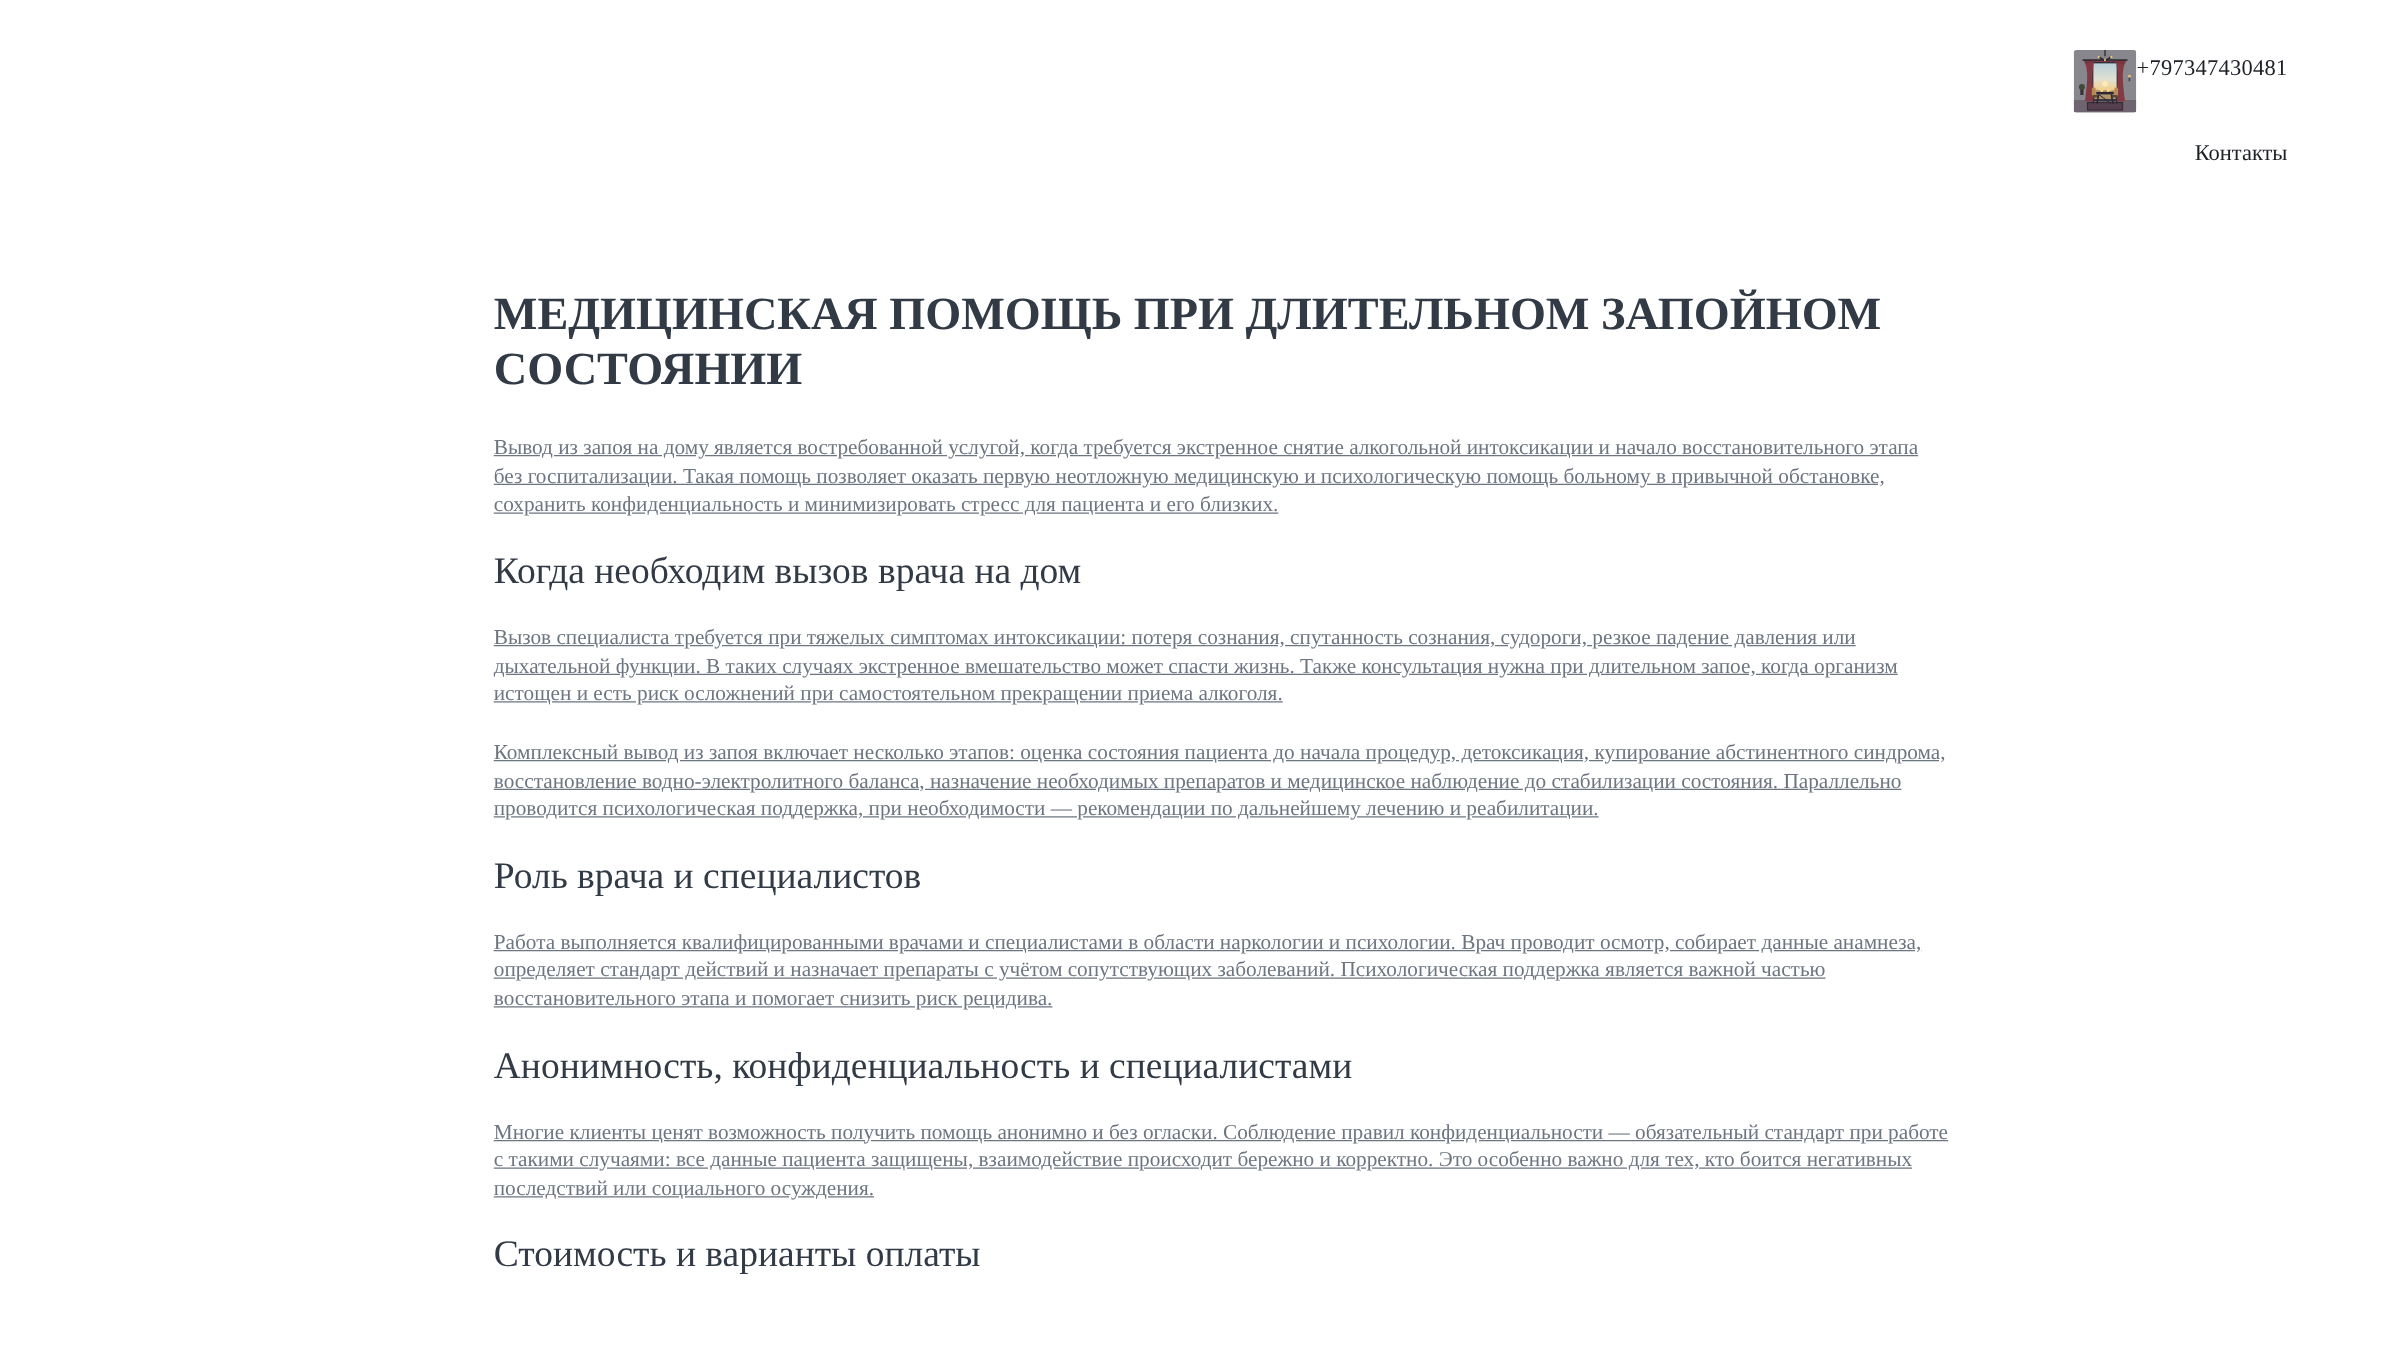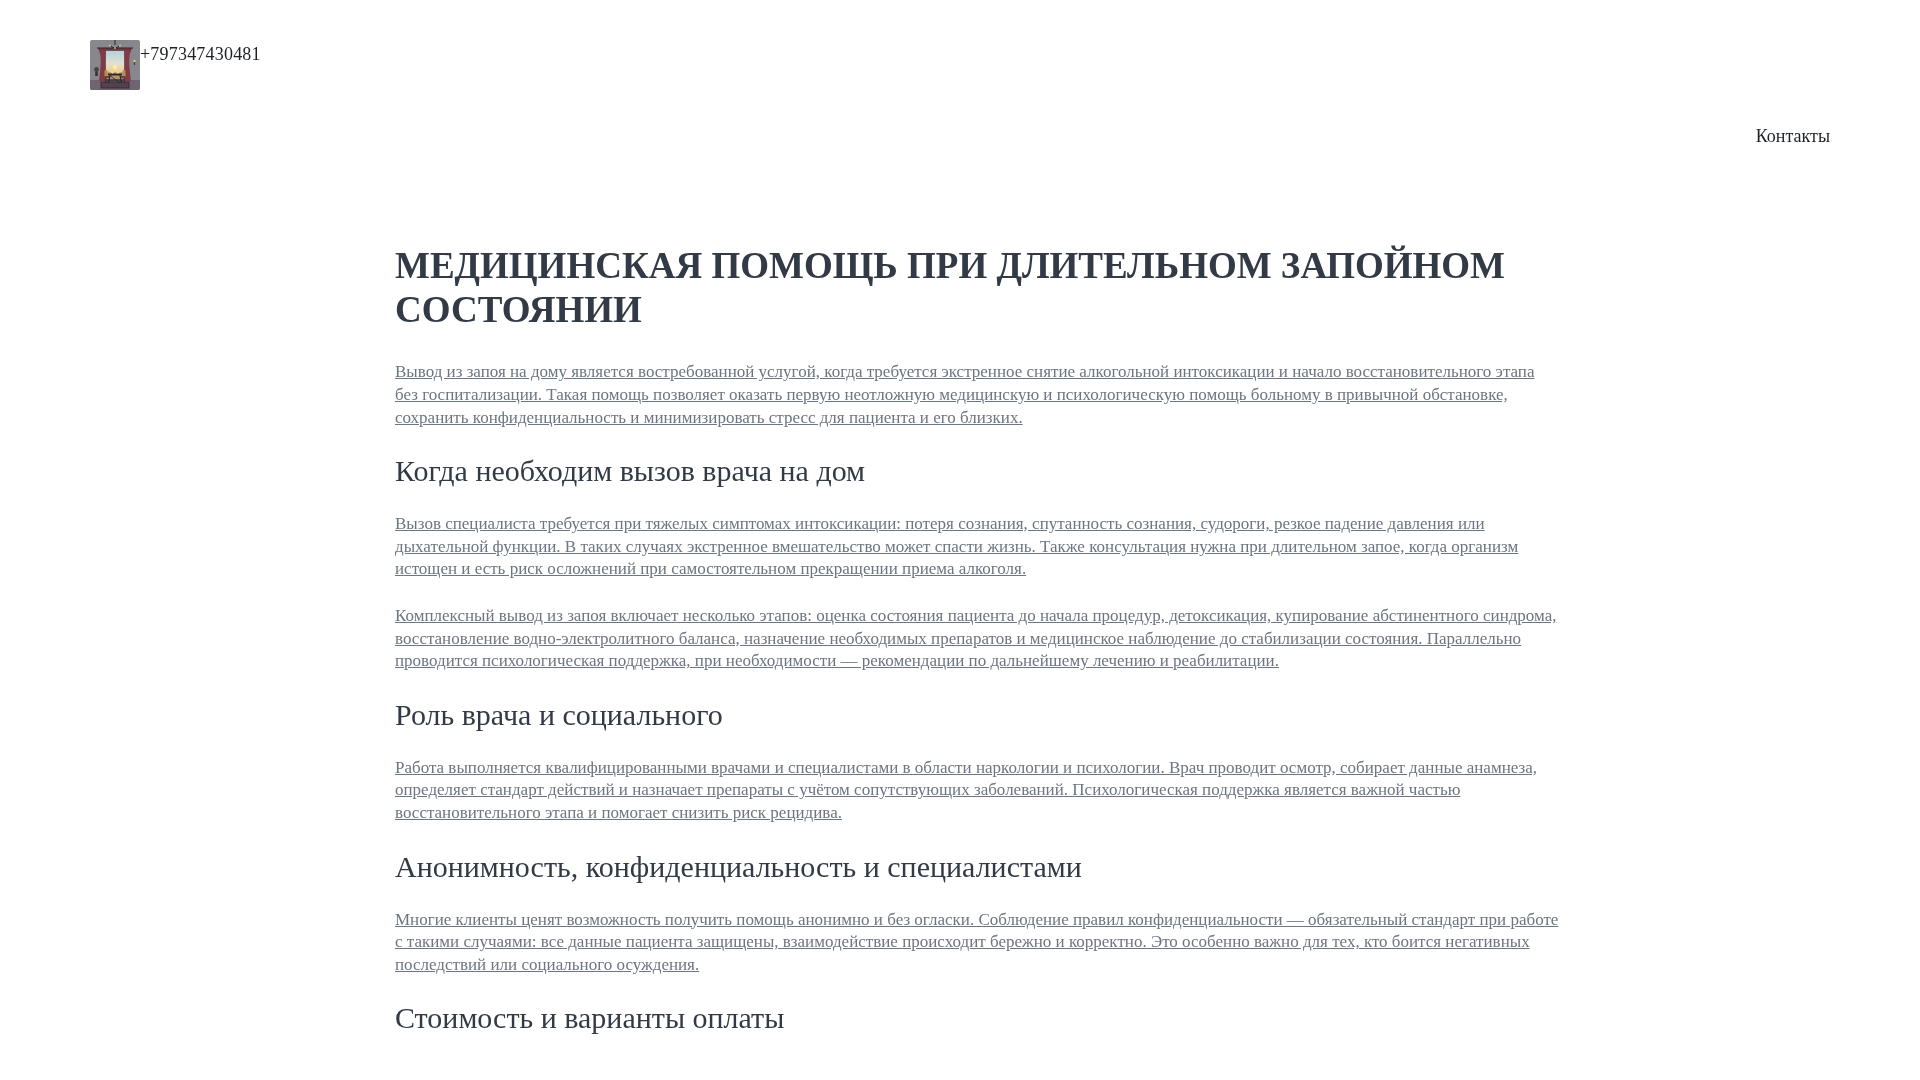--- a/index.html
+++ b/index.html
@@ -16,35 +16,35 @@
     background:var(--page_background);
     font-family:"Liberation Serif", serif;
     overflow:hidden;
   }
   
   header{
     padding:40px 90px 0 90px;
   }
   .header-row{
     display:flex;
-    justify-content:flex-start;
+    justify-content:flex-end;
     align-items:flex-start;
   }
   .logo-link{display:block;width:50px;height:50px;}
   .logo-link svg{display:block;width:50px;height:50px;border-radius:2px;}
   .phone-link{
     font-size:18px;
     color:var(--header_text);
     text-decoration:none;
     margin-top:4px;
     letter-spacing:0.2px;
   }
   nav.main-nav{
     text-align:right;
-    margin-top:36px;
+    margin-top:22px;
   }
   nav.main-nav a{
     font-size:18px;
     color:var(--header_text);
     text-decoration:none;
   }
   
   main{
     width:1165px;
     margin:97px 0 0 395px;
@@ -138,20 +138,20 @@
 
 <main>
   <h1>МЕДИЦИНСКАЯ ПОМОЩЬ ПРИ ДЛИТЕЛЬНОМ ЗАПОЙНОМ СОСТОЯНИИ</h1>
   <p>Вывод из запоя на дому является востребованной услугой, когда требуется экстренное снятие алкогольной интоксикации и начало восстановительного этапа без госпитализации. Такая помощь позволяет оказать первую неотложную медицинскую и психологическую помощь больному в привычной обстановке, сохранить конфиденциальность и минимизировать стресс для пациента и его близких.</p>
 
   <h2>Когда необходим вызов врача на дом</h2>
   <p>Вызов специалиста требуется при тяжелых симптомах интоксикации: потеря сознания, спутанность сознания, судороги, резкое падение давления или дыхательной функции. В таких случаях экстренное вмешательство может спасти жизнь. Также консультация нужна при длительном запое, когда организм истощен и есть риск осложнений при самостоятельном прекращении приема алкоголя.</p>
 
   <p>Комплексный вывод из запоя включает несколько этапов: оценка состояния пациента до начала процедур, детоксикация, купирование абстинентного синдрома, восстановление водно-электролитного баланса, назначение необходимых препаратов и медицинское наблюдение до стабилизации состояния. Параллельно проводится психологическая поддержка, при необходимости — рекомендации по дальнейшему лечению и реабилитации.</p>
 
-  <h2>Роль врача и социального</h2>
+  <h2>Роль врача и специалистов</h2>
   <p>Работа выполняется квалифицированными врачами и специалистами в области наркологии и психологии. Врач проводит осмотр, собирает данные анамнеза, определяет стандарт действий и назначает препараты с учётом сопутствующих заболеваний. Психологическая поддержка является важной частью восстановительного этапа и помогает снизить риск рецидива.</p>
 
   <h2>Анонимность, конфиденциальность и специалистами</h2>
   <p>Многие клиенты ценят возможность получить помощь анонимно и без огласки. Соблюдение правил конфиденциальности — обязательный стандарт при работе с такими случаями: все данные пациента защищены, взаимодействие происходит бережно и корректно. Это особенно важно для тех, кто боится негативных последствий или социального осуждения.</p>
 
   <h2>Стоимость и варианты оплаты</h2>
 </main>
 
 </body></html>

